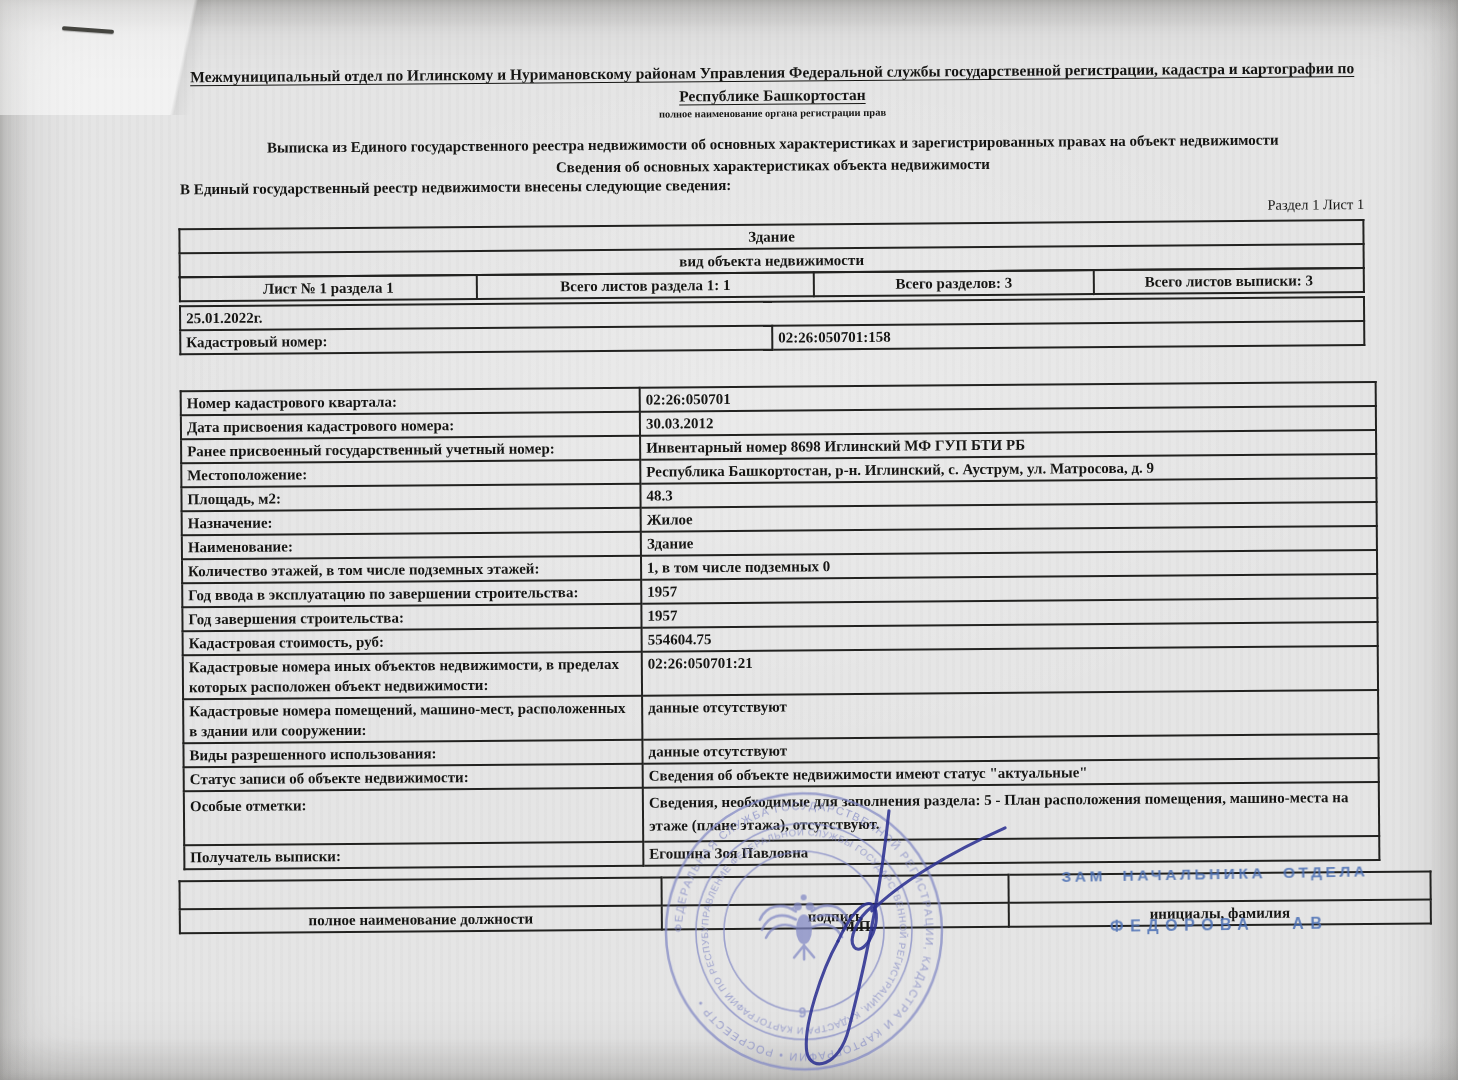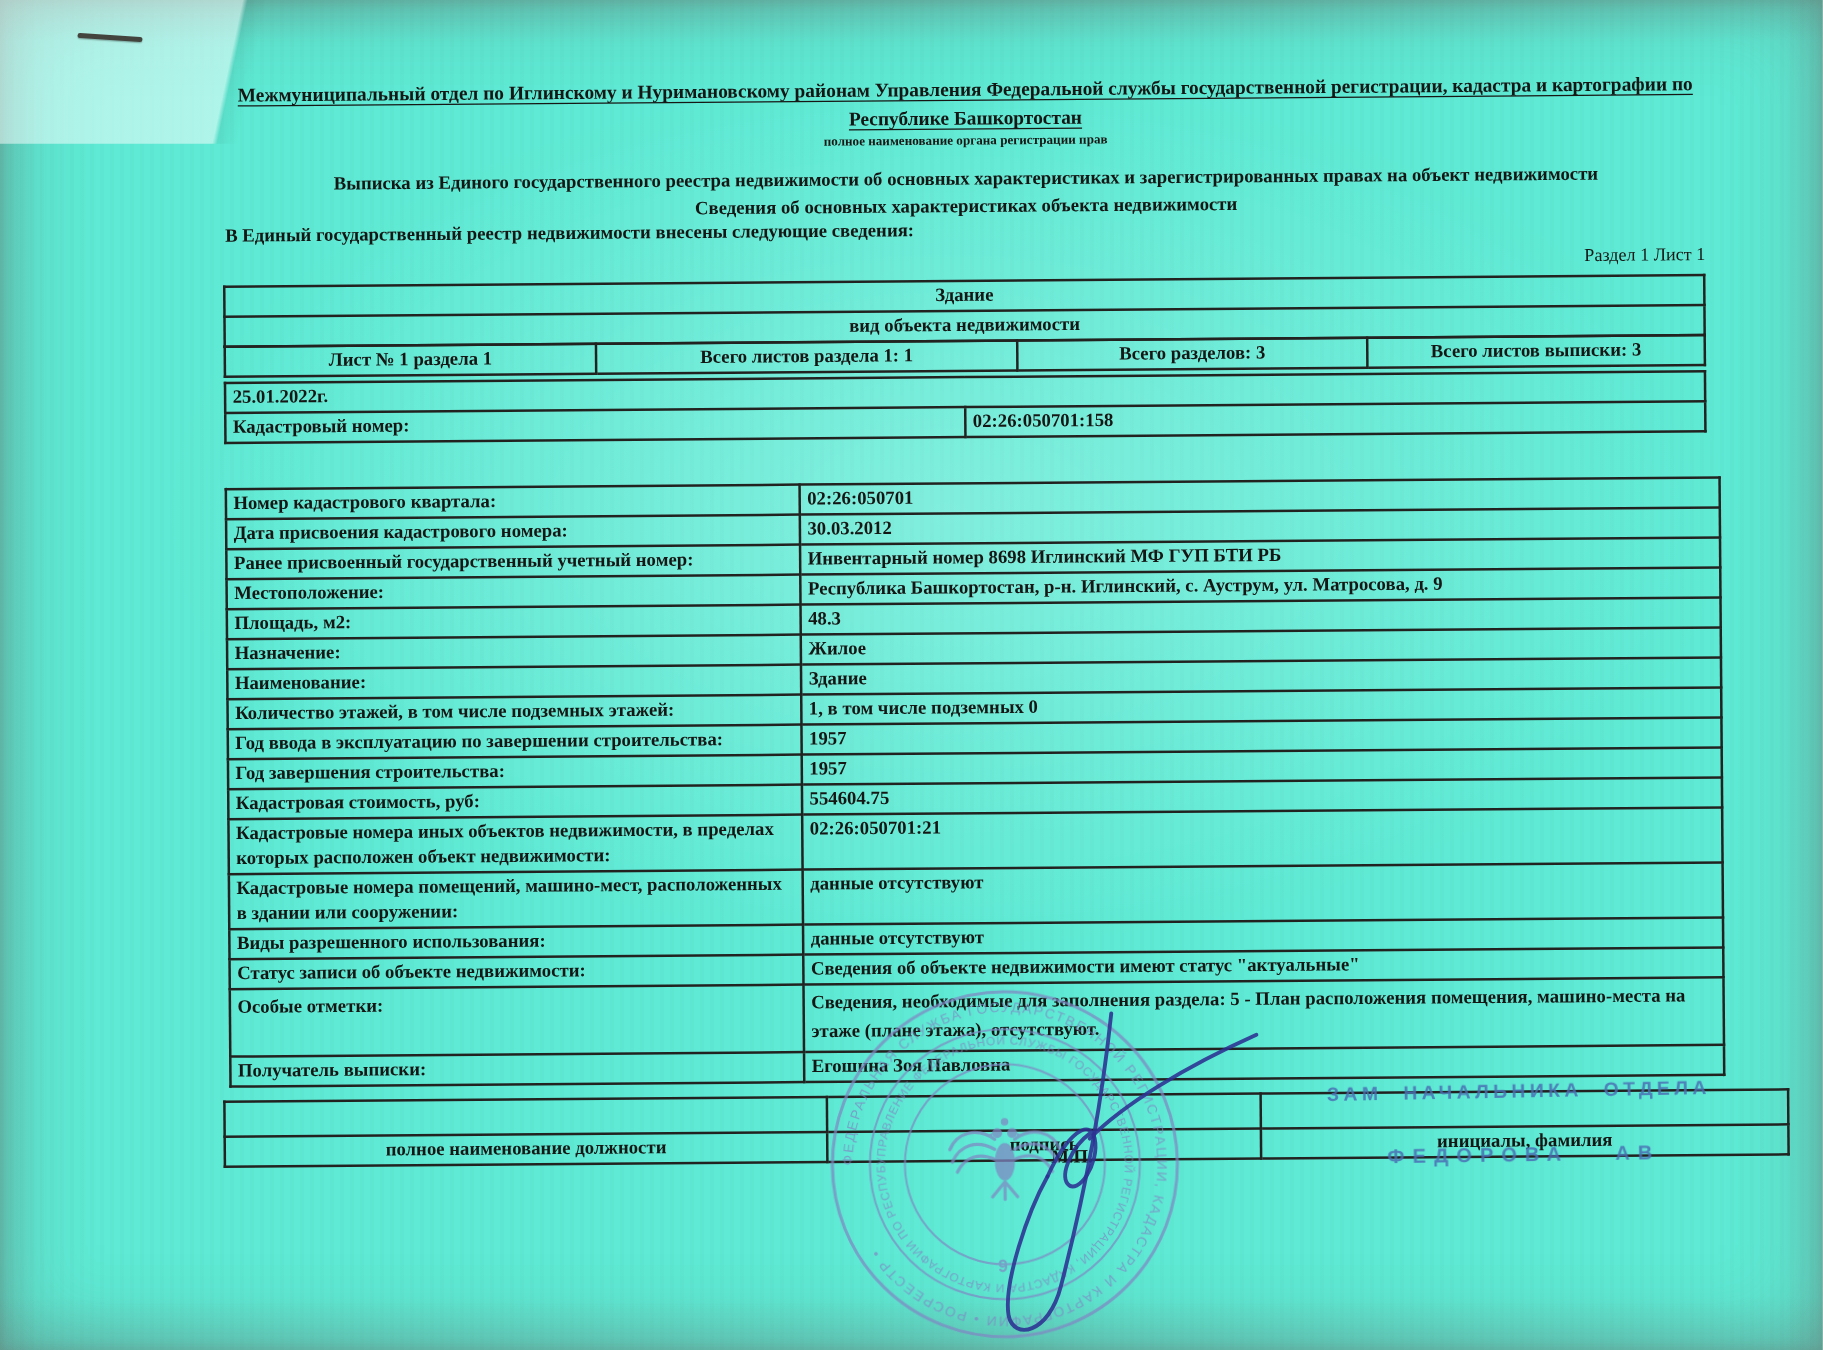--- a/index.html
+++ b/index.html
@@ -1,17 +1,17 @@
 <!DOCTYPE html>
 <html style="--stamp_blue: #4a6fb5; --seal_blue: #8087c4; --ink_blue: #2c3192;"><head>
 <meta charset="utf-8">
 <style>
   html,body{margin:0;padding:0;background:#b5b4b0;}
   .scan{position:relative;width:1458px;height:1080px;overflow:hidden;
-        background:#5eead4;
+        background:#e5e5e5;
         font-family:"Liberation Serif", serif;
         box-shadow:inset 0 0 70px rgba(92,90,86,.38), inset 0 0 10px rgba(92,90,86,.22);}
   .scan::before{content:"";position:absolute;inset:0;pointer-events:none;
         background:
           radial-gradient(ellipse 900px 500px at 52% 38%, rgba(255,255,255,.22), transparent 70%),
           linear-gradient(180deg, rgba(110,108,104,.20), transparent 3%),
           linear-gradient(0deg, rgba(110,108,104,.16), transparent 4%),
           linear-gradient(90deg, rgba(110,108,104,.14), transparent 2%),
           linear-gradient(270deg, rgba(110,108,104,.14), transparent 2%),
           repeating-linear-gradient(90deg, rgba(0,0,0,.014) 0 3px, transparent 3px 8px);}

